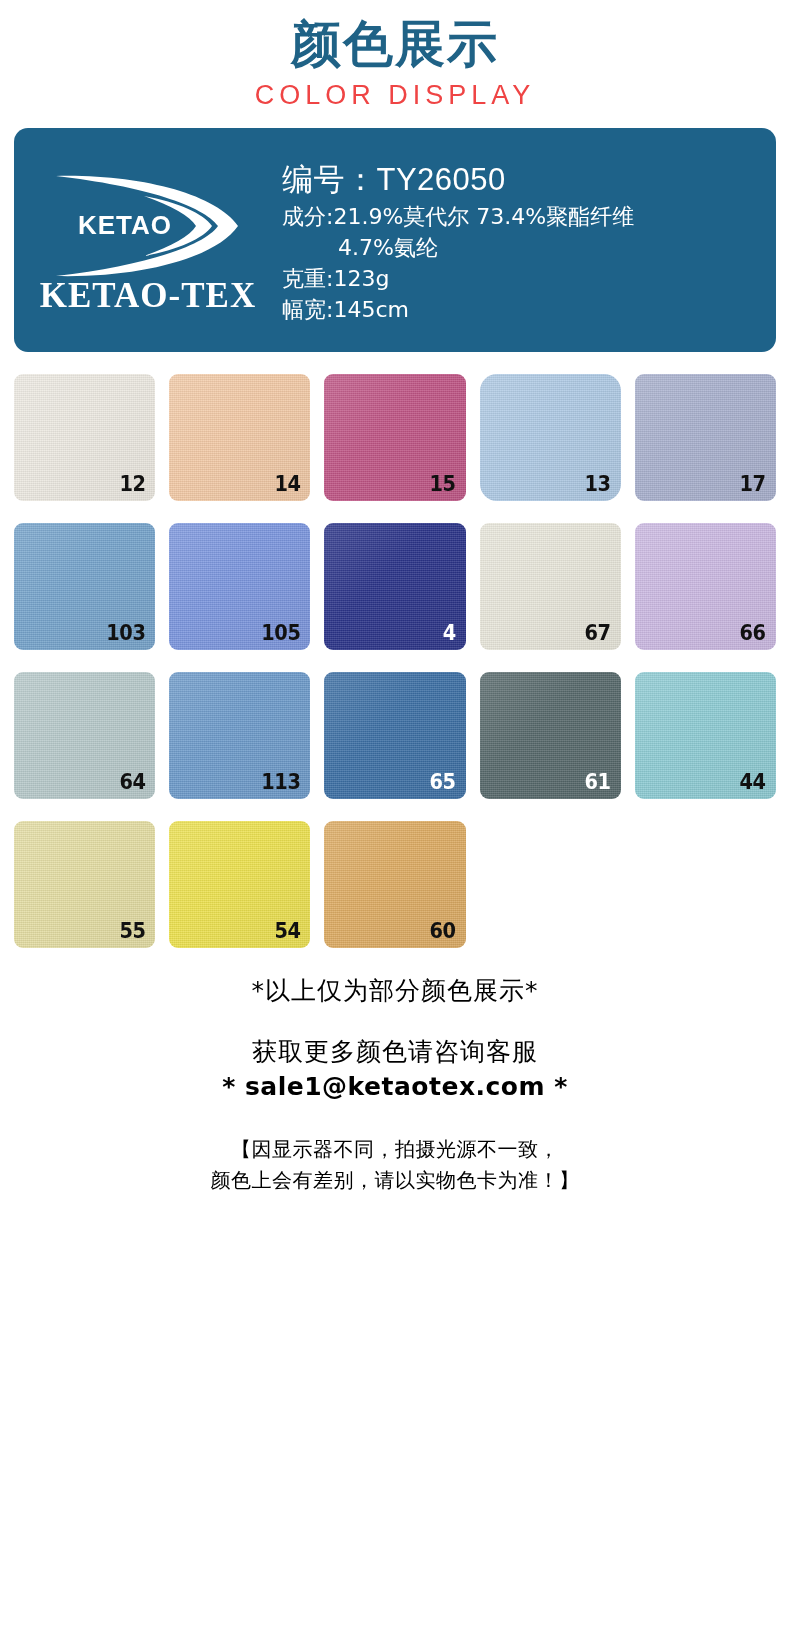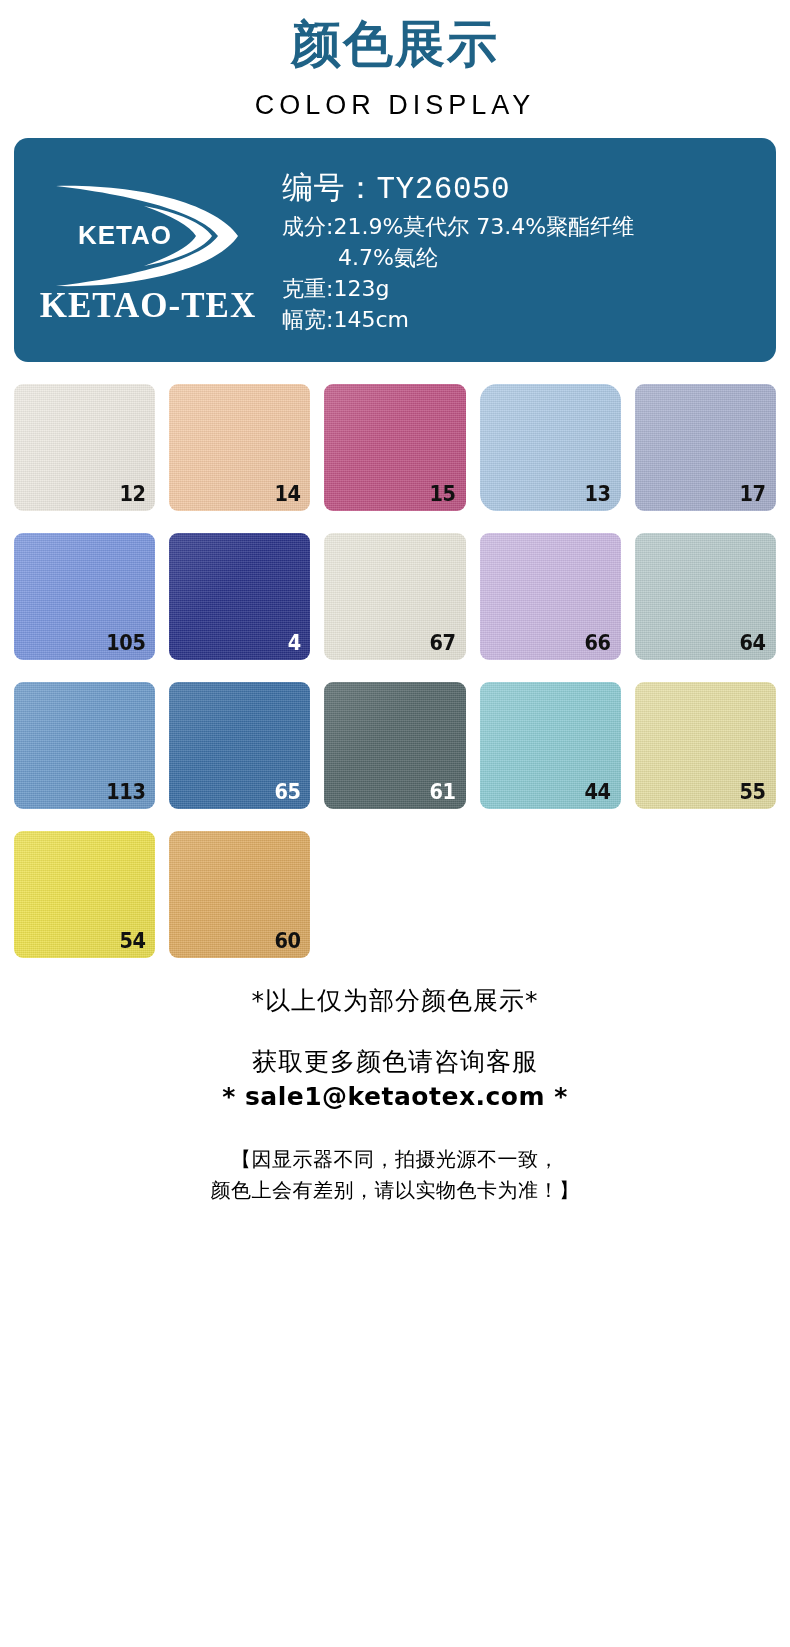--- a/index.html
+++ b/index.html
@@ -25,24 +25,24 @@
     font-size: 50px;
     font-weight: 700;
     color: #1f6286;
     letter-spacing: 2px;
     line-height: 60px;
   }
   .title-en {
     font-family: "Liberation Sans", sans-serif;
     font-size: 27px;
     font-weight: 400;
-    color: #000000;
+    color: #ef4444;
     letter-spacing: 5px;
     line-height: 34px;
-    margin-top: 14px;
+    margin-top: 4px;
   }
 
   
   .banner {
     position: relative;
     margin: 16px 14px 0 14px;
     height: 224px;
     background: #1e6289;
     border-radius: 14px;
     display: flex;
@@ -75,21 +75,21 @@
     margin-top: -6px;
     white-space: nowrap;
   }
   .info-area {
     flex: 1;
     color: #ffffff;
     padding-right: 10px;
     padding-top: 4px;
   }
   .info-code {
-    font-family: Liberation Mono, monospace;
+    font-family: Liberation Sans, sans-serif;
     font-size: 31px;
     line-height: 42px;
     letter-spacing: 0.5px;
     white-space: nowrap;
   }
   .info-line {
     font-family: "DejaVu Sans", "Liberation Sans", sans-serif;
     font-size: 22px;
     line-height: 31px;
     white-space: nowrap;
@@ -219,20 +219,25 @@
     <div class="swatch" style="background: rgb(174, 201, 228); border-radius: 17px;">
       <div class="swatch-texture"></div>
       <div class="swatch-sheen"></div>
       <div class="swatch-label" style="color: rgb(17, 17, 17);">13</div>
     </div>
     <div class="swatch" style="background: rgb(168, 176, 205);">
       <div class="swatch-texture"></div>
       <div class="swatch-sheen"></div>
       <div class="swatch-label" style="color: rgb(17, 17, 17);">17</div>
     </div>
+    <div class="swatch" style="background: rgb(117, 163, 203);">
+      <div class="swatch-texture"></div>
+      <div class="swatch-sheen"></div>
+      <div class="swatch-label" style="color: rgb(17, 17, 17);">103</div>
+    </div>
     <div class="swatch" style="background: rgb(123, 150, 222);">
       <div class="swatch-texture"></div>
       <div class="swatch-sheen"></div>
       <div class="swatch-label" style="color: rgb(17, 17, 17);">105</div>
     </div>
     <div class="swatch" style="background: rgb(42, 51, 136);">
       <div class="swatch-texture"></div>
       <div class="swatch-sheen"></div>
       <div class="swatch-label" style="color: rgb(255, 255, 255);">4</div>
     </div>

